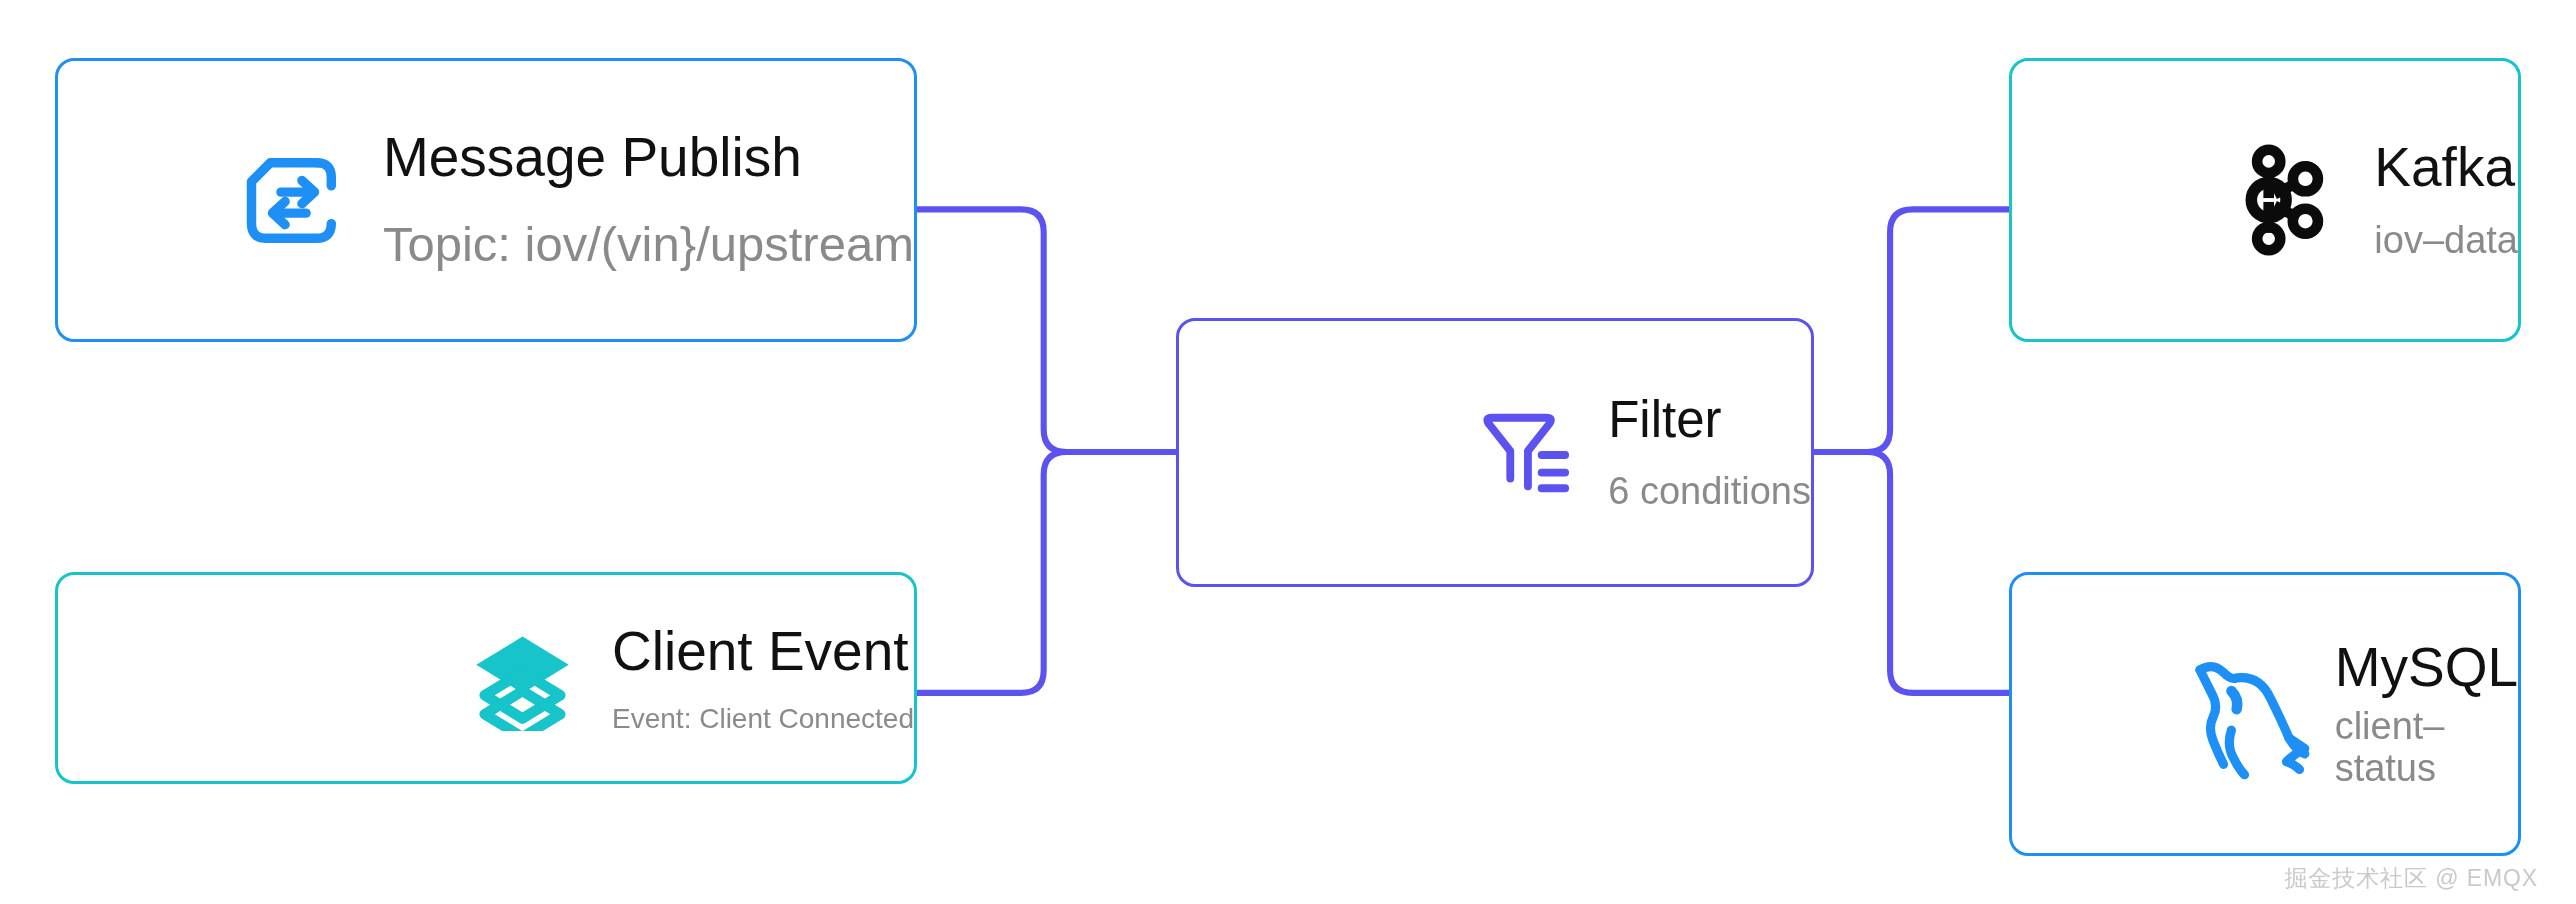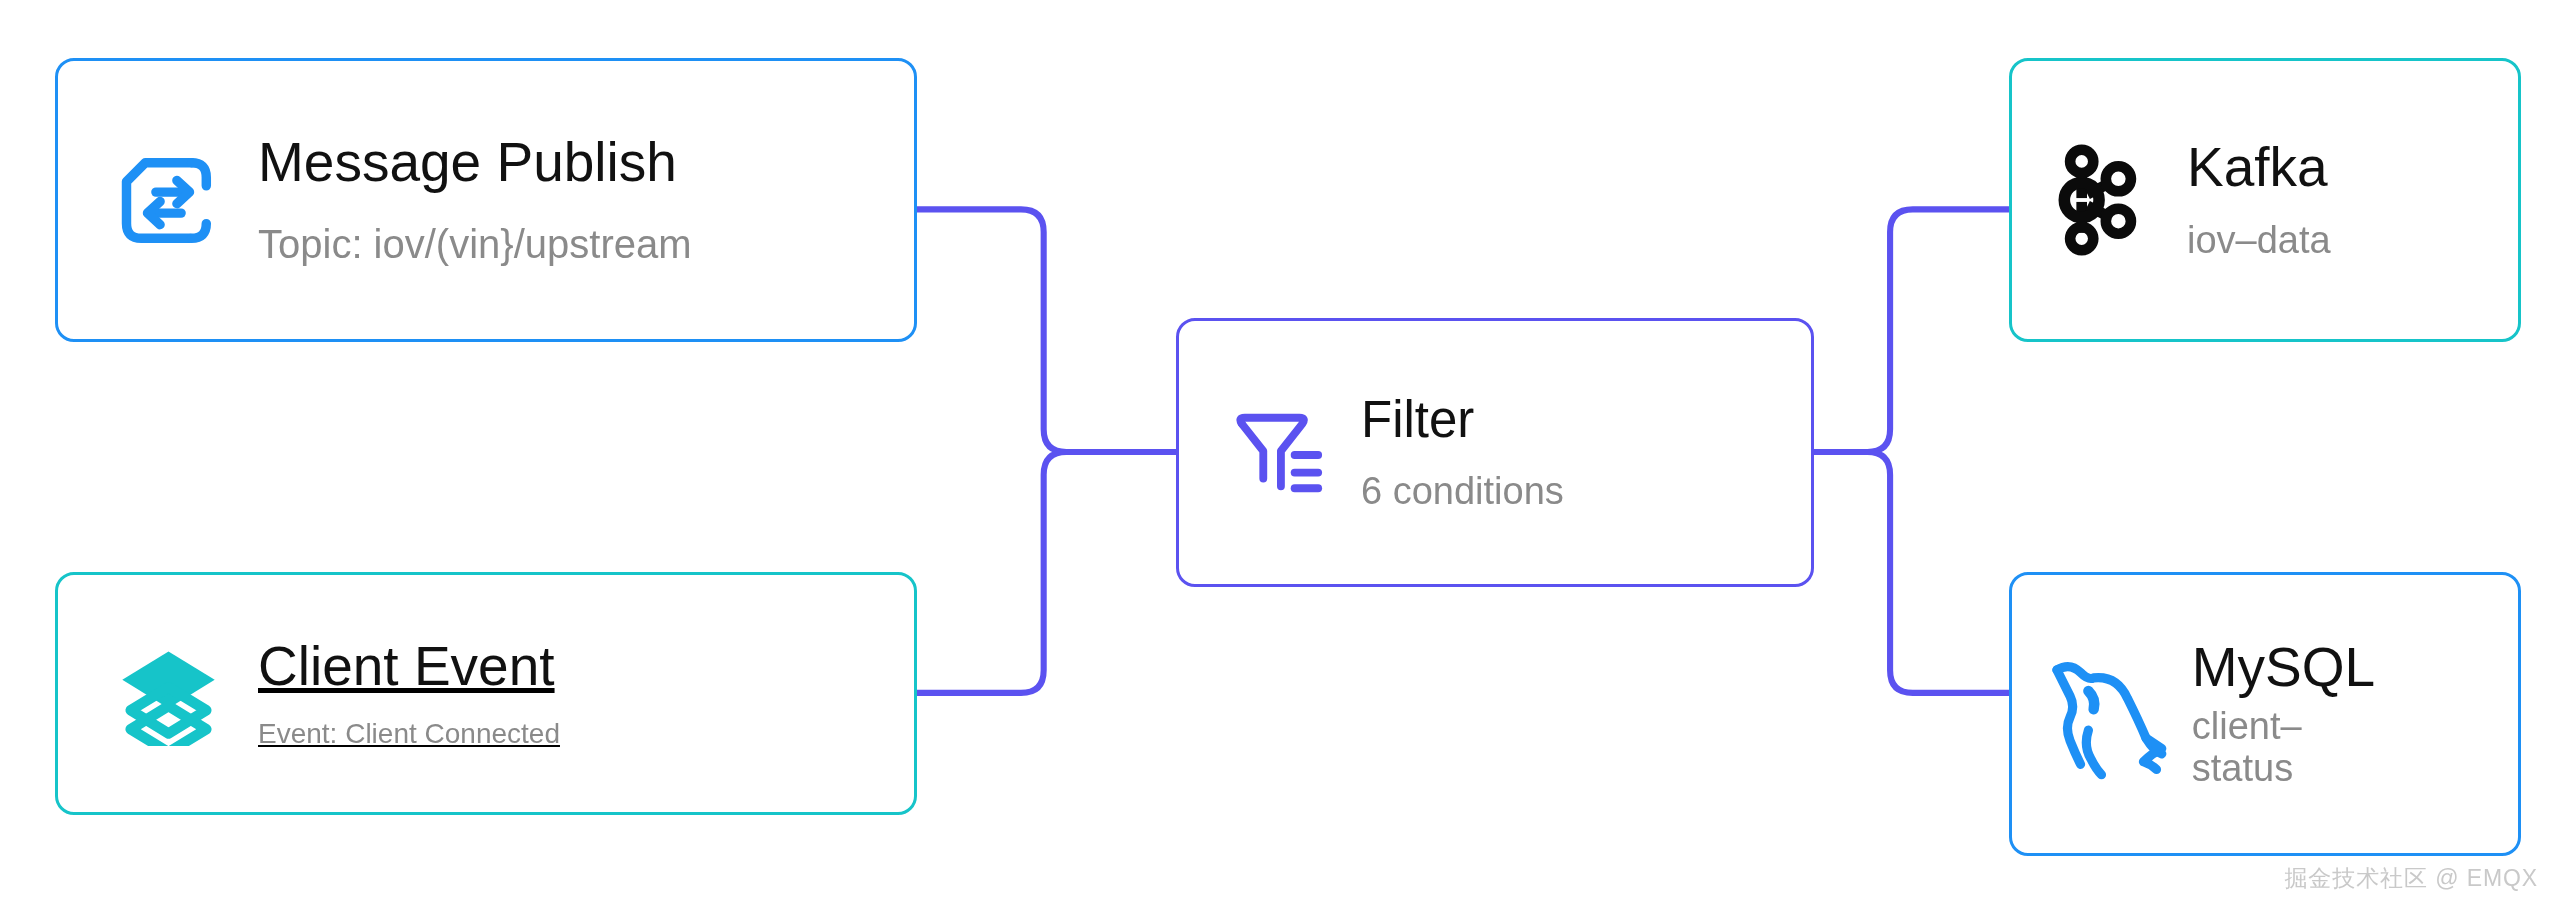--- a/index.html
+++ b/index.html
@@ -31,20 +31,21 @@
   .node {
     position: absolute;
     box-sizing: border-box;
     background: #ffffff;
     border-style: solid;
     border-width: 3.5px;
     border-radius: 19px;
     display: flex;
     align-items: center;
     z-index: 2;
+    justify-content: flex-end;
   }
   .node-icon {
     flex: 0 0 auto;
     display: flex;
     align-items: center;
     justify-content: center;
   }
   .node-text {
     display: flex;
     flex-direction: column;
@@ -63,29 +64,28 @@
   
   #node-message-publish {
     left: 55px;  top: 58px;
     width: 862px; height: 284px;
     border-color: #1E90F5;
     padding-left: 58px;
   }
   #node-message-publish .node-icon { width: 105px; height: 105px; }
   #node-message-publish .node-text { margin-left: 37px; }
   #node-message-publish .node-title { font-size: 55px; }
-  #node-message-publish .node-sub  { font-size: 40px; margin-top: 30px; white-space: nowrap; }
+  #node-message-publish .node-sub  { font-size: 49px; margin-top: 30px; white-space: nowrap; }
 
   
   #node-client-event {
     left: 55px;  top: 572px;
-    width: 862px; height: 243px;
+    width: 862px; height: 212px;
     border-color: #16C4C9;
     padding-left: 58px;
-    text-decoration: underline;
   }
   #node-client-event .node-icon { width: 105px; height: 105px; }
   #node-client-event .node-text { margin-left: 37px; }
   #node-client-event .node-title { font-size: 55px; }
   #node-client-event .node-sub  { font-size: 28px; margin-top: 23px; white-space: nowrap; }
 
   
   #node-filter {
     left: 1176px; top: 318px;
     width: 638px;  height: 269px;

